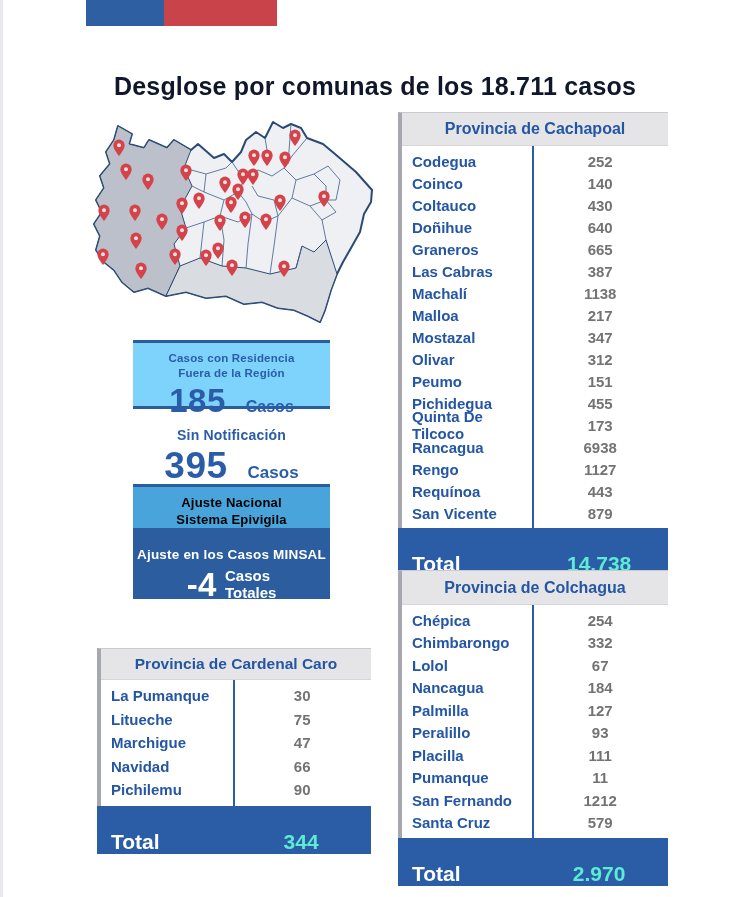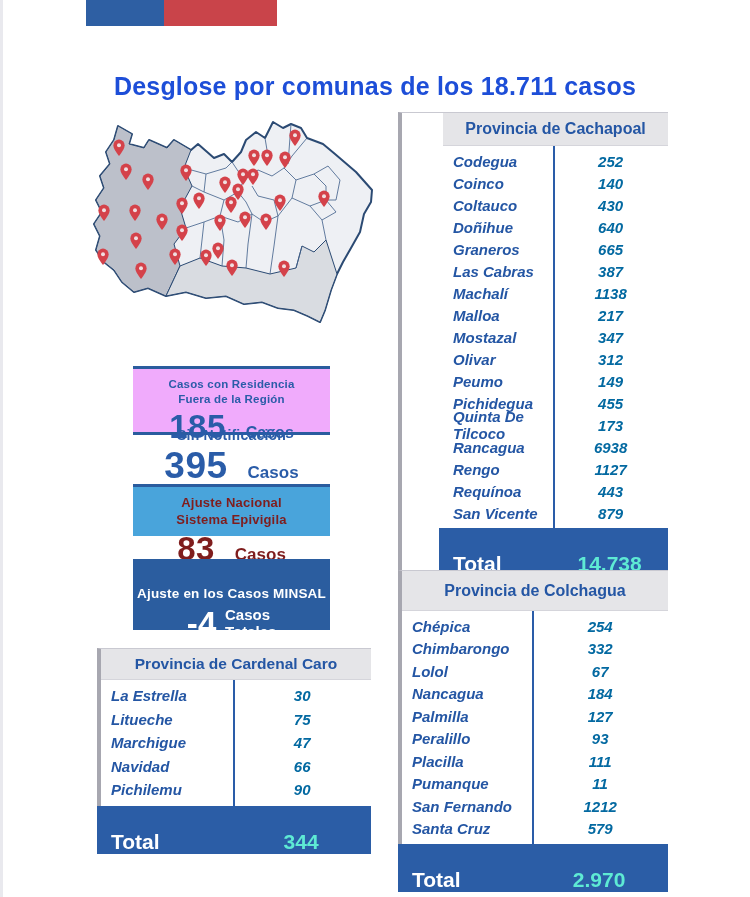--- a/index.html
+++ b/index.html
@@ -7,65 +7,65 @@
   .page { position:relative; width:750px; height:897px; background:#ffffff; overflow:hidden; }
   .edge-strip { position:absolute; left:0; top:0; width:3px; height:100%; background:#e9e9ee; }
 
   
   .flag { position:absolute; left:86px; top:0; display:flex; height:26px; }
   .flag .b { width:78px; height:26px; }
   .flag .r { width:113px; height:26px; }
 
   
   .title { position:absolute; top:72px; left:0; width:100%; text-align:center;
-           font-size:25px; font-weight:800; color:#1d4ed8; letter-spacing:.2px; }
+           font-size:25px; font-weight:800; color:#0f172a; letter-spacing:.2px; }
 
   
   .map { position:absolute; left:88px; top:116px; }
 
   
   .stat { position:absolute; left:133px; width:197px; text-align:center; color:#2a5ca8; }
   .stat .lbl { font-size:11.5px; font-weight:800; line-height:1.3; letter-spacing:.2px; }
   .stat .valrow { display:flex; align-items:baseline; justify-content:center; gap:20px; margin-top:1px; }
   .stat .big { font-size:33px; font-weight:800; letter-spacing:.5px; }
   .stat .unit { font-size:16px; font-weight:800; }
-  .stat-fuera { top:366px; height:69px; background:#f0abfc;
+  .stat-fuera { top:340px; height:69px; background:#7dd3fc;
                 border-top:3px solid #2a5c9e; border-bottom:3px solid #2a5c9e; padding-top:8px; }
   .stat-sin { top:426px; }
   .stat-sin .lbl { font-size:14px; }
   .stat-sin .big { font-size:37px; }
   .stat-sin .unit { font-size:17px; }
-  .stat-epivigila { top:484px; height:52px; background:#49a4db; color:#7f1d1d;
+  .stat-epivigila { top:484px; height:52px; background:#49a4db; color:#000000;
                     border-top:3px solid #2a5c9e; padding-top:8px; }
   .stat-epivigila .lbl { font-size:13px; }
   .stat-epivigila .unit { font-size:17px; }
-  .stat-minsal { top:559px; height:71px; background:#2b5d9f; color:#ffffff; padding-top:26px; }
+  .stat-minsal { top:528px; height:71px; background:#2b5d9f; color:#ffffff; padding-top:18px; }
   .stat-minsal .lbl { font-size:13.5px; }
   .stat-minsal .valrow { align-items:center; gap:8px; margin-top:2px; }
   .stat-minsal .stack { text-align:left; font-size:15px; font-weight:800; line-height:1.1; }
 
   
   .ptable { position:absolute; border-left:4px solid #a7a7b0; border-top:1px solid #c9c9d1; background:#ffffff; }
   .thead { background:#e5e5e8; display:flex; align-items:center; justify-content:center;
            font-weight:800; color:#2456a4; border-bottom:1px solid #d5d5db; }
-  .tbody { position:relative; padding:4px 0;font-style:italic; }
+  .tbody { position:relative; padding:4px 0; }
   .tdivider { position:absolute; left:49%; top:0; bottom:0; width:2px; background:#2a5ca8; }
   .trow { display:flex; align-items:center; }
   .tname { width:49%; padding-left:10px; font-weight:800; color:#2456a4; }
-  .tval { width:51%; text-align:center; font-weight:800; color:#0369a1; }
+  .tval { width:51%; text-align:center; font-weight:800; color:#737373; }
   .tfoot { display:flex; align-items:flex-end; height:48px; background:#2b5da6; color:#ffffff;
            margin-left:-4px; width:calc(100% + 4px); }
   .tfoot .tname { color:#ffffff; font-size:21px; padding-left:14px; }
   .tfoot .tval { color:#5eead4; font-size:21px; }
 
-  .t-cachapoal { left:398px; top:112px; width:270px;padding-left:41px; }
+  .t-cachapoal { left:398px; top:112px; width:270px; }
   .t-cachapoal .thead { height:33px; font-size:16px; }
   .t-cachapoal .trow { height:22px; font-size:15px; }
   .t-colchagua { left:398px; top:570px; width:270px; }
-  .t-colchagua .thead { height:40px; font-size:16px; }
+  .t-colchagua .thead { height:34px; font-size:16px; }
   .t-colchagua .trow { height:22.5px; font-size:15px; }
   .t-cardenal { left:97px; top:648px; width:274px; }
   .t-cardenal .thead { height:31px; font-size:15.5px; }
   .t-cardenal .trow { height:23.5px; font-size:15px; }
 </style>
 </head>
 <body>
 
 <div class="page">
   <div class="edge-strip"></div>
@@ -222,21 +222,21 @@
         <div class="trow">
           <div class="tname">Mostazal</div>
           <div class="tval">347</div>
         </div>
         <div class="trow">
           <div class="tname">Olivar</div>
           <div class="tval">312</div>
         </div>
         <div class="trow">
           <div class="tname">Peumo</div>
-          <div class="tval">149</div>
+          <div class="tval">151</div>
         </div>
         <div class="trow">
           <div class="tname">Pichidegua</div>
           <div class="tval">455</div>
         </div>
         <div class="trow">
           <div class="tname">Quinta De Tilcoco</div>
           <div class="tval">173</div>
         </div>
         <div class="trow">
@@ -311,21 +311,21 @@
       <div class="tname">Total</div>
       <div class="tval">2.970</div>
     </div>
   </div>
 
   <div class="ptable t-cardenal">
     <div class="thead">Provincia de Cardenal Caro</div>
     <div class="tbody">
       <div class="tdivider"></div>
     <div class="trow">
-          <div class="tname">La Estrella</div>
+          <div class="tname">La Pumanque</div>
           <div class="tval">30</div>
         </div>
         <div class="trow">
           <div class="tname">Litueche</div>
           <div class="tval">75</div>
         </div>
         <div class="trow">
           <div class="tname">Marchigue</div>
           <div class="tval">47</div>
         </div>

